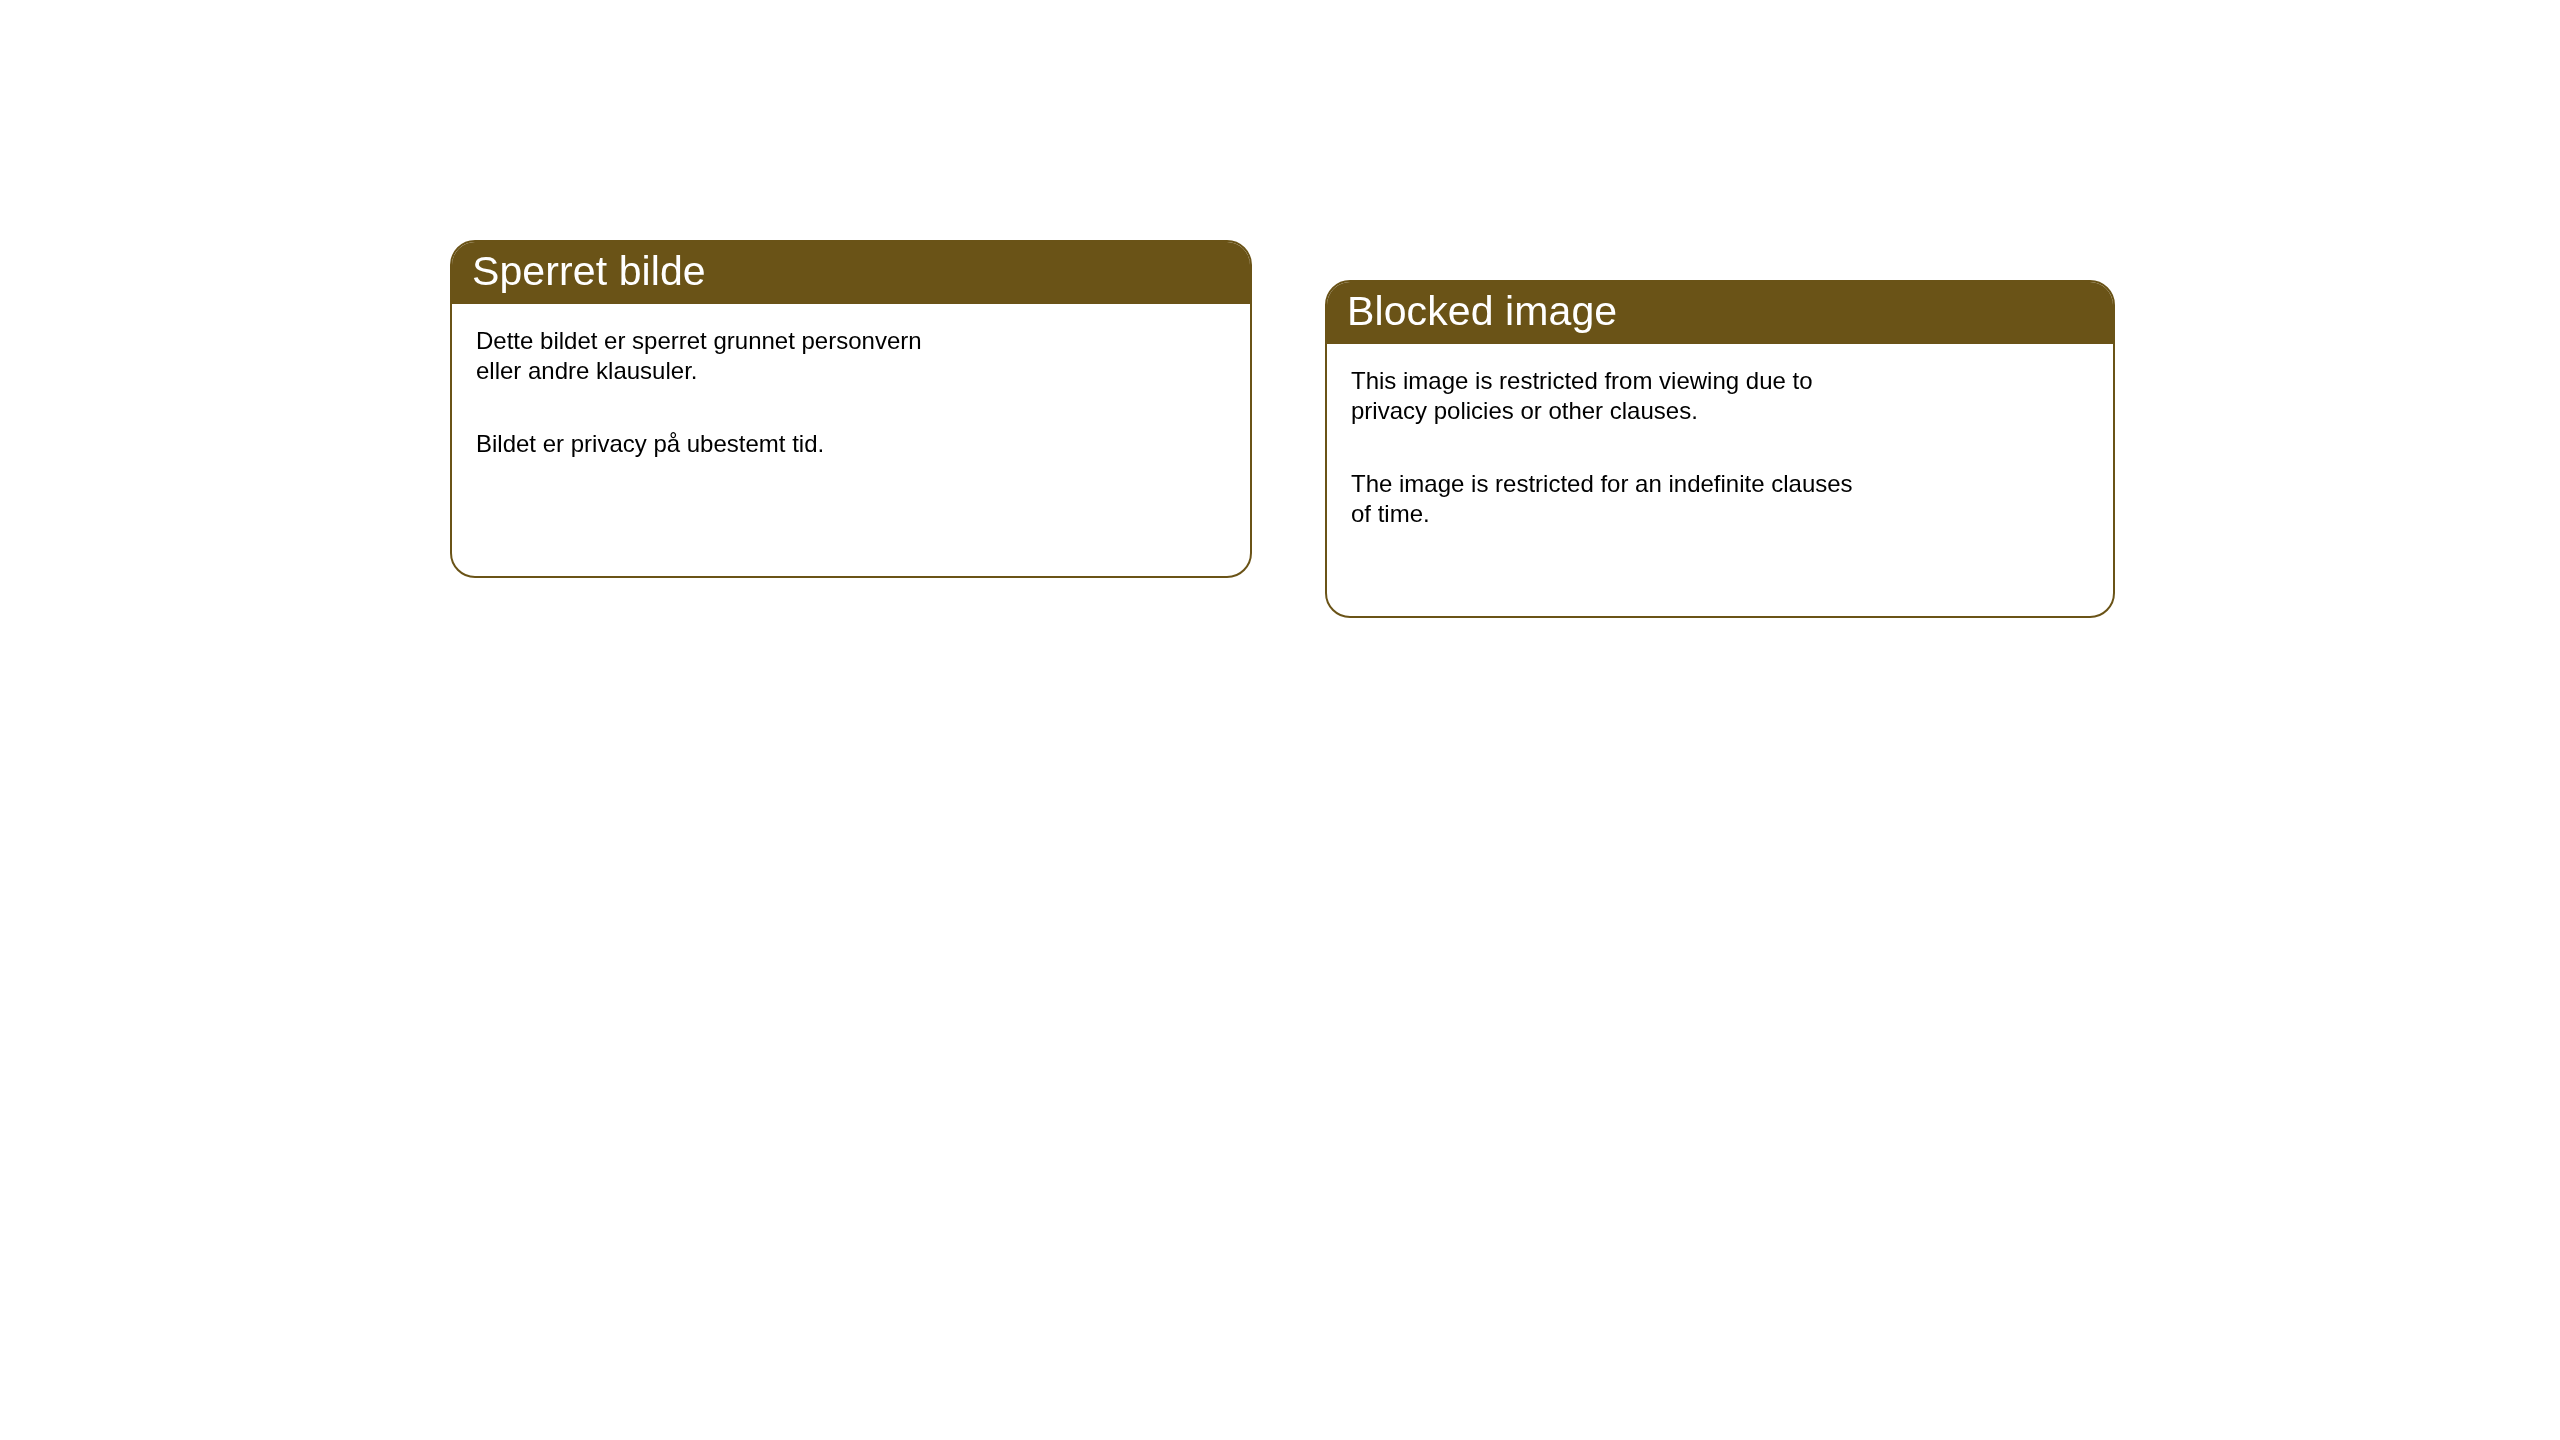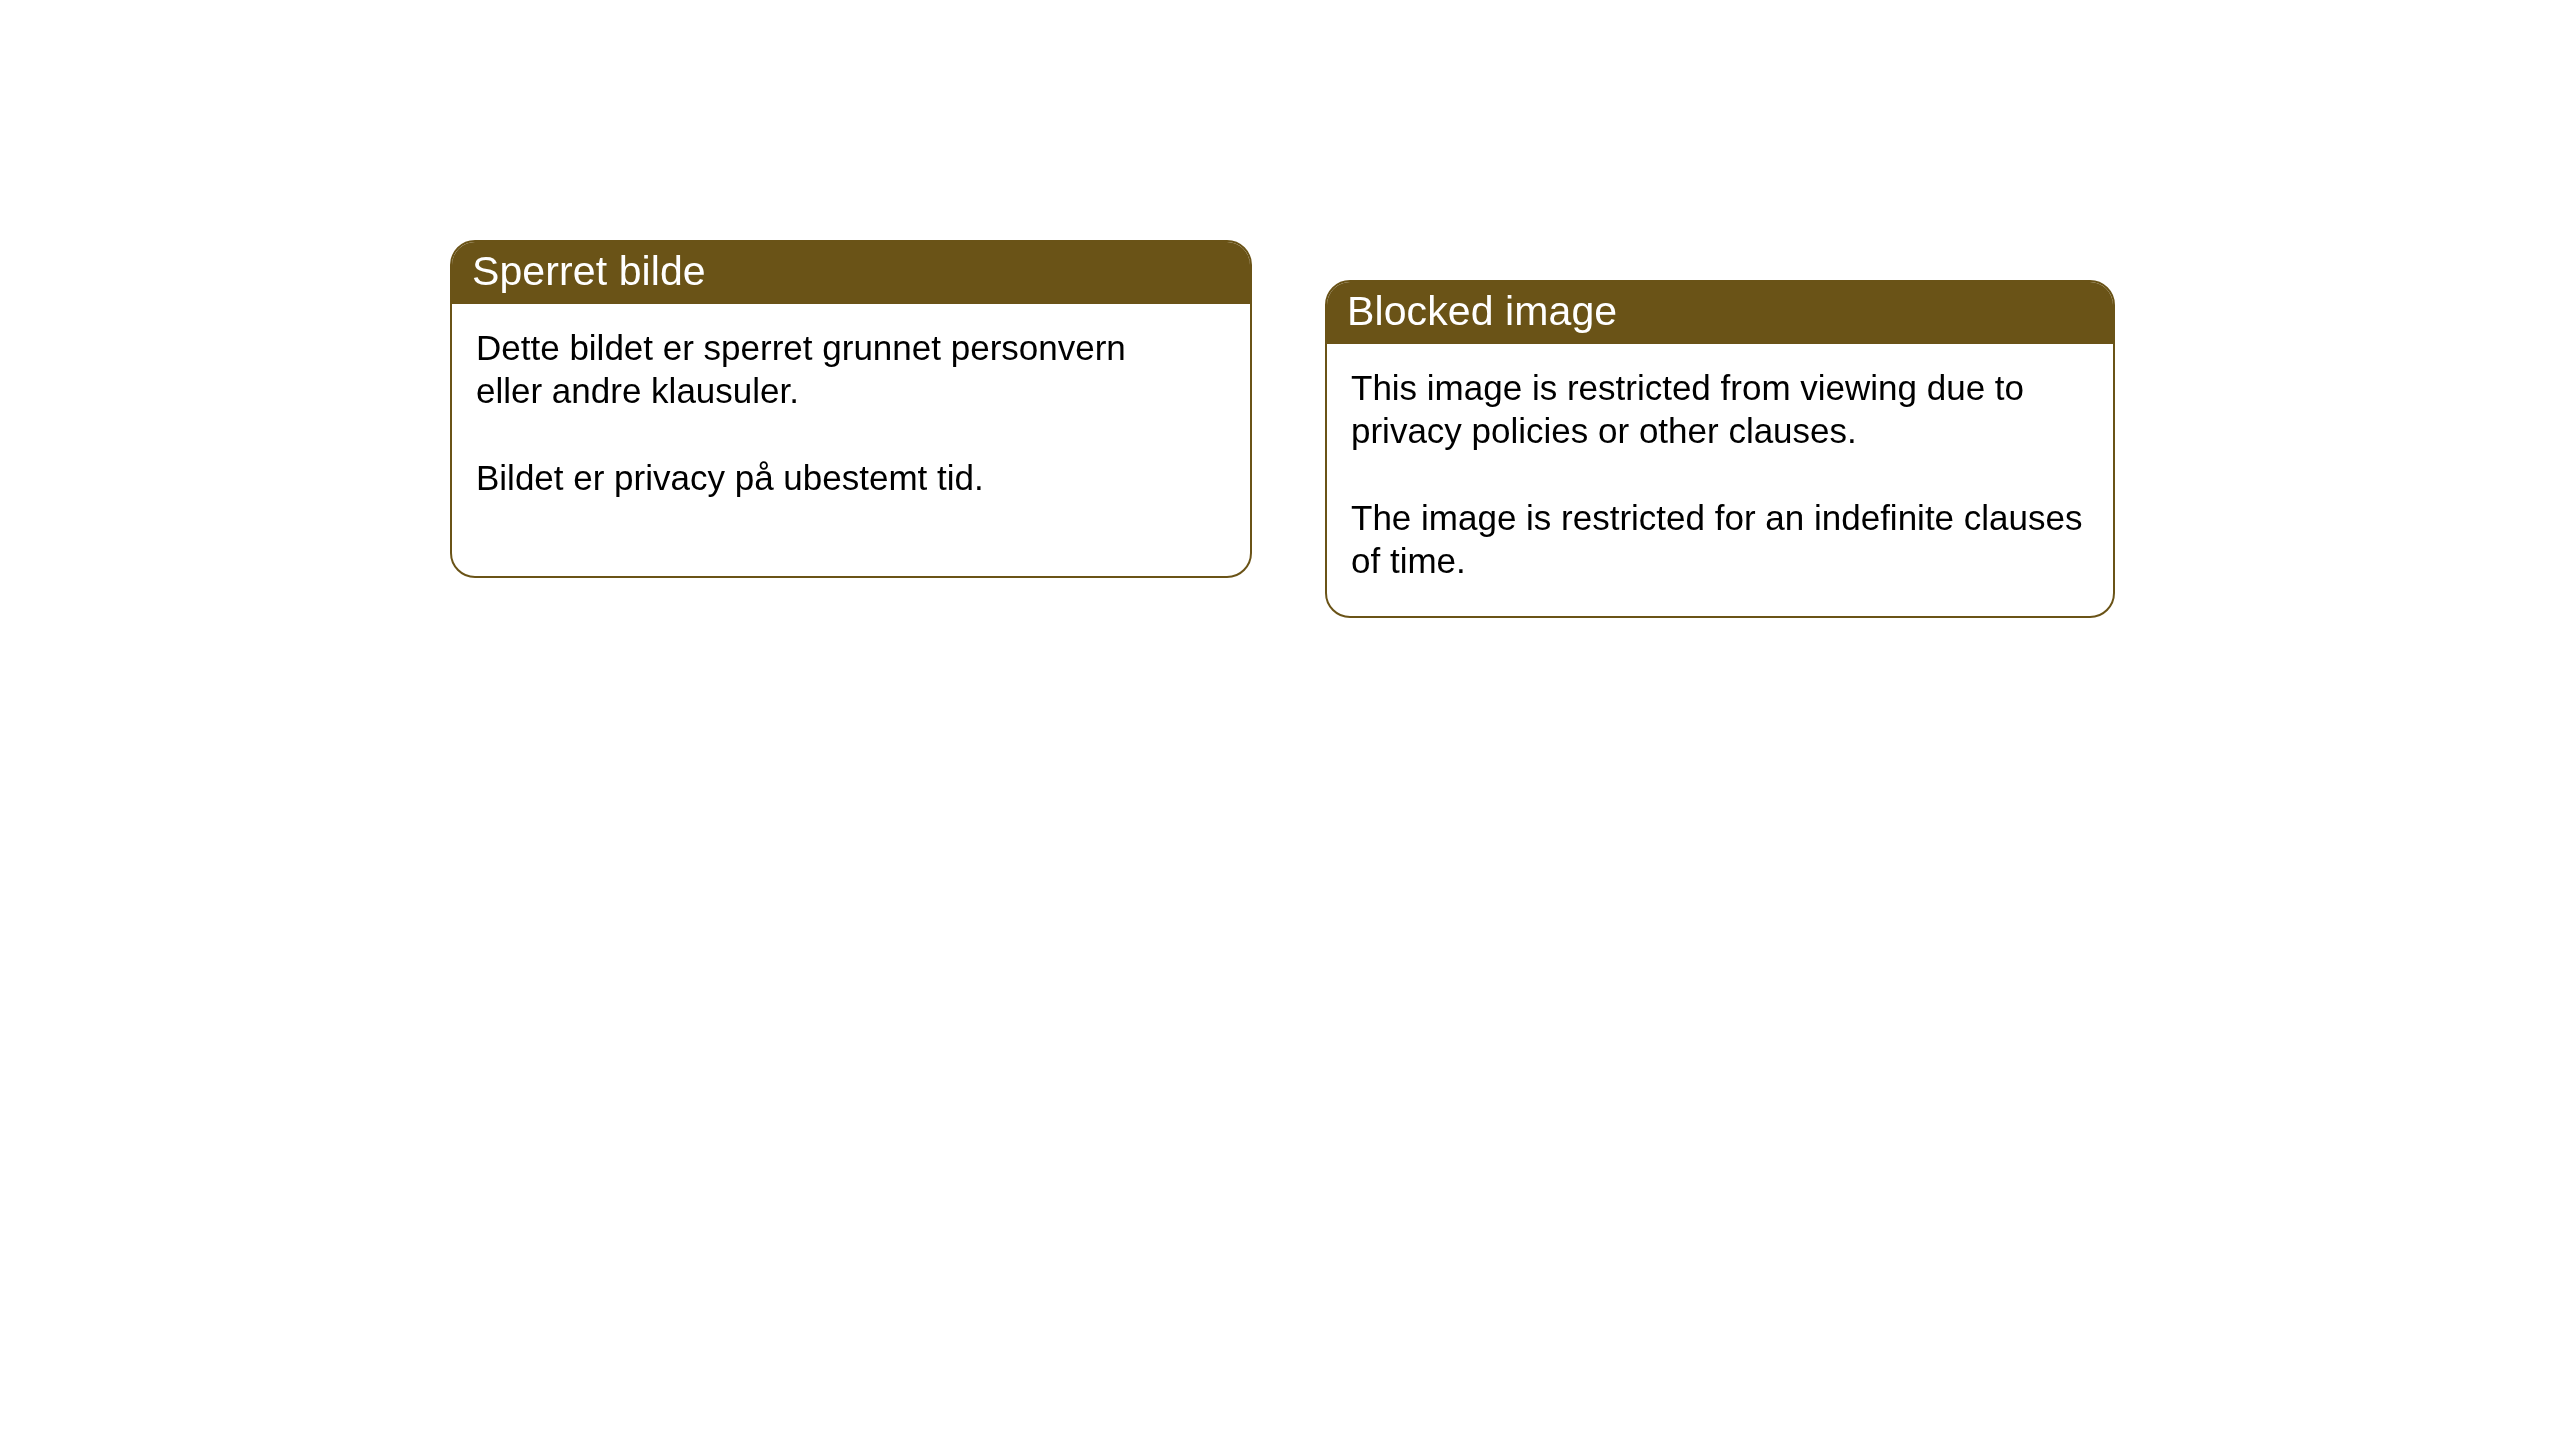--- a/index.html
+++ b/index.html
@@ -71,21 +71,21 @@
     top: -1px;
   }
 
   .card-body {
     flex: 1 1 auto;
     padding: 22px 24px 26px 24px;
     color: #000000;
   }
 
   .card-paragraph {
-    font-size: 35px;
+    font-size: 24px;
     line-height: 1.23;
     color: #000000;
     margin: 0;
     white-space: pre-line;
   }
 
   .card-paragraph + .card-paragraph {
     margin-top: 44px;
   }
 </style>

